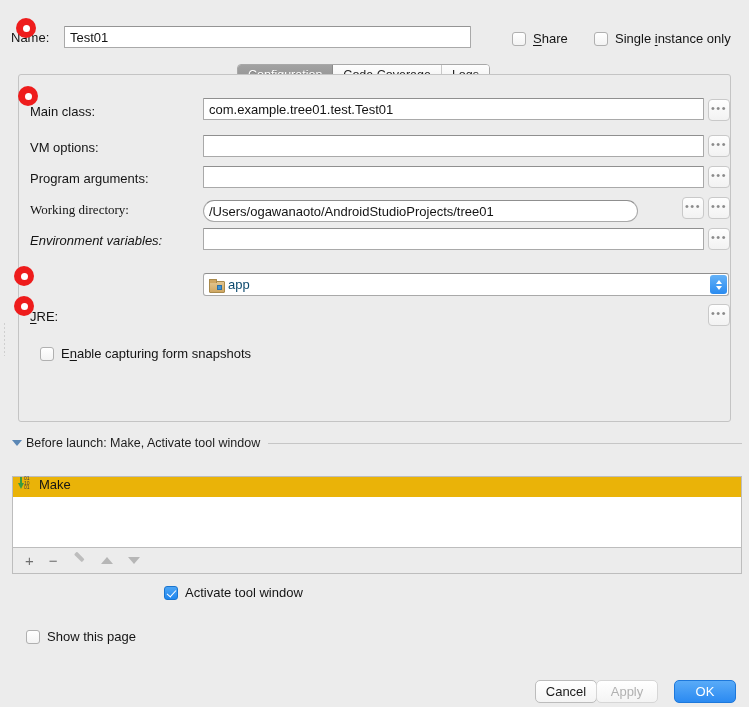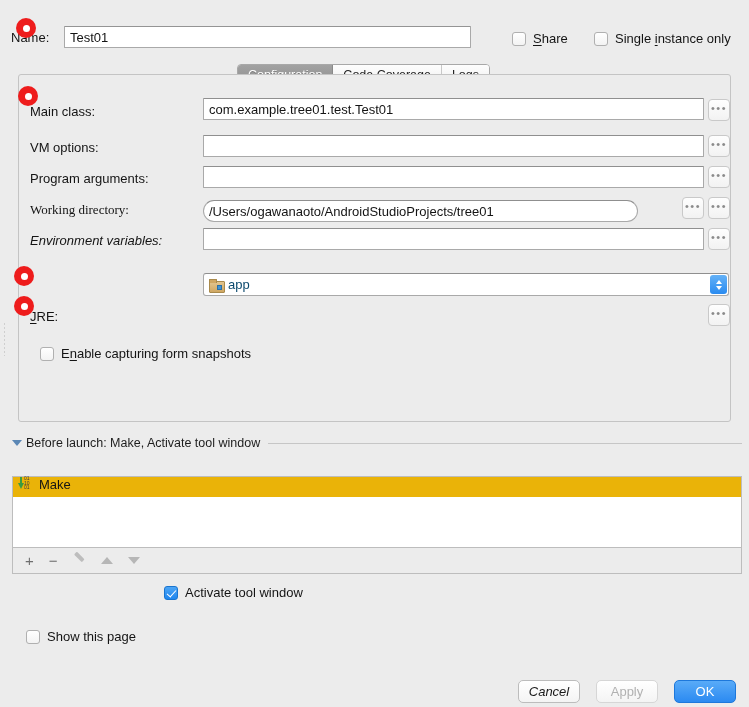--- a/index.html
+++ b/index.html
@@ -323,21 +323,21 @@
 <div class="cbrow show-box">
   <span class="cb"></span>
   <span class="cl">Show this page</span>
 </div>
 
 <div class="cbrow activate-box">
   <span class="cb checked"></span>
   <span class="cl">Activate tool window</span>
 </div>
 
-<div class="btn" style="left:518px; top:680px; width:62px;font-style:italic;">Cancel</div>
+<div class="btn" style="left:535px; top:680px; width:62px;">Cancel</div>
 <div class="btn disabled" style="left:596px; top:680px; width:62px;">Apply</div>
 <div class="btn primary" style="left:674px; top:680px; width:62px;">OK</div>
 
 <div class="ring" style="left:16px; top:18px;"></div>
 <div class="ring" style="left:18px; top:86px;"></div>
 <div class="ring" style="left:14px; top:266px;"></div>
 <div class="ring" style="left:14px; top:296px;"></div>
 
 </div>
 

